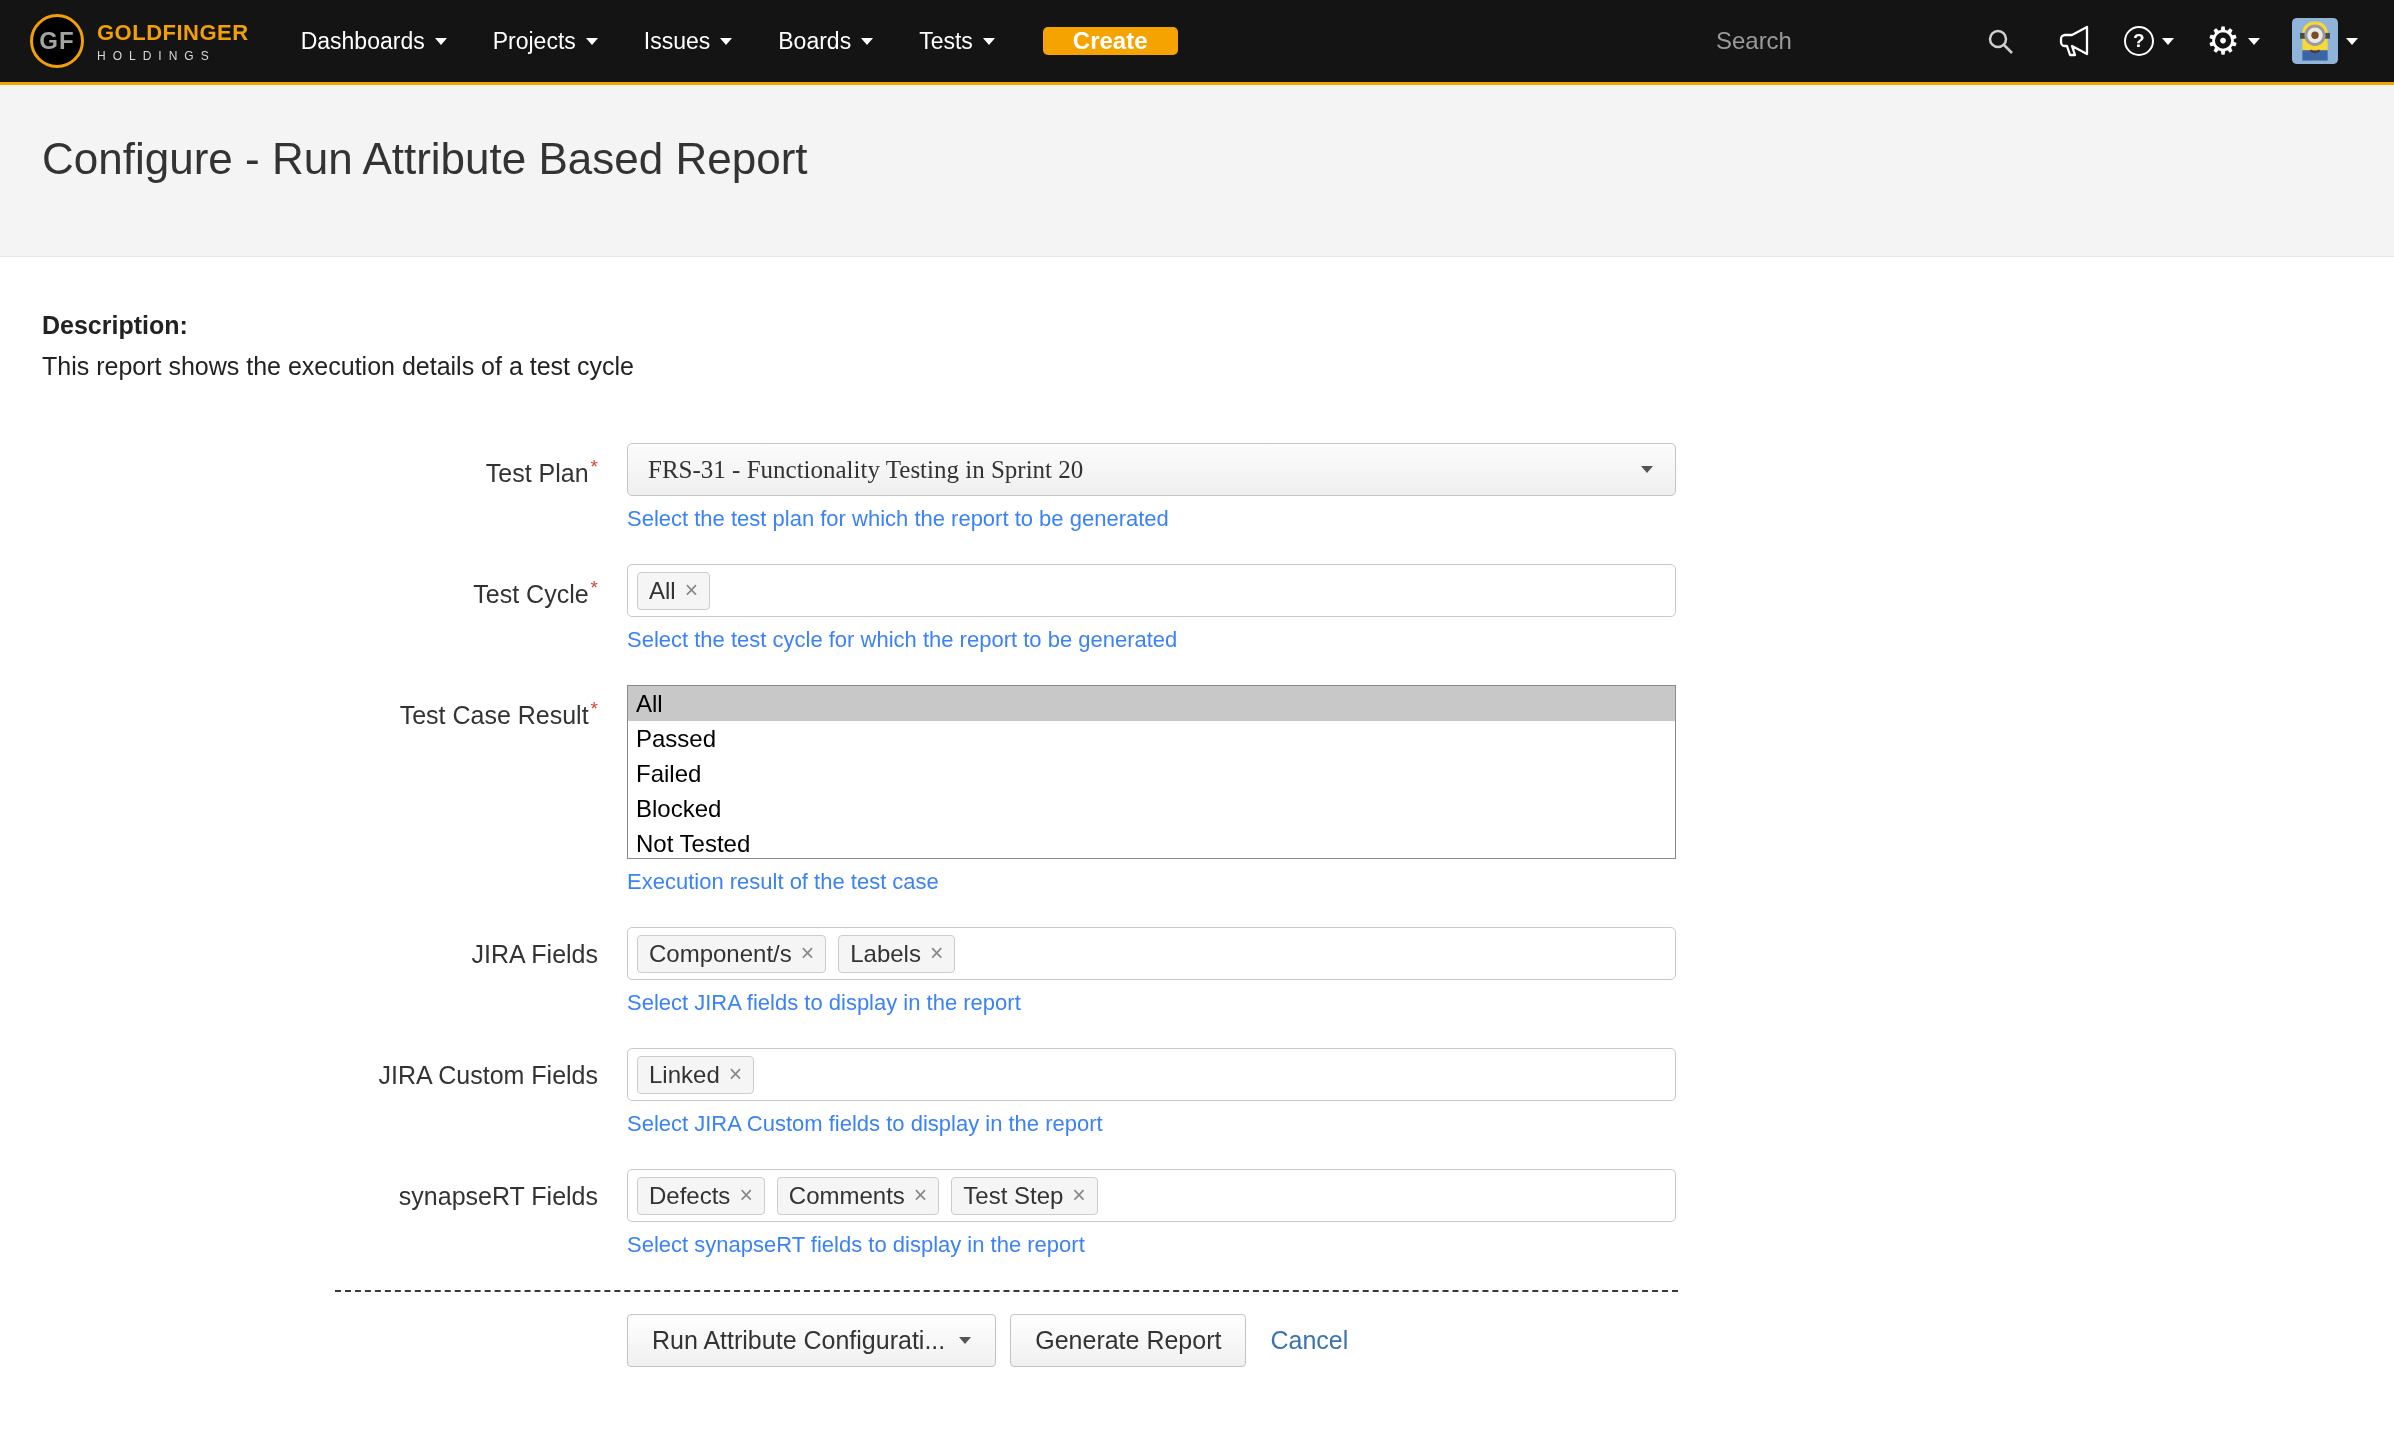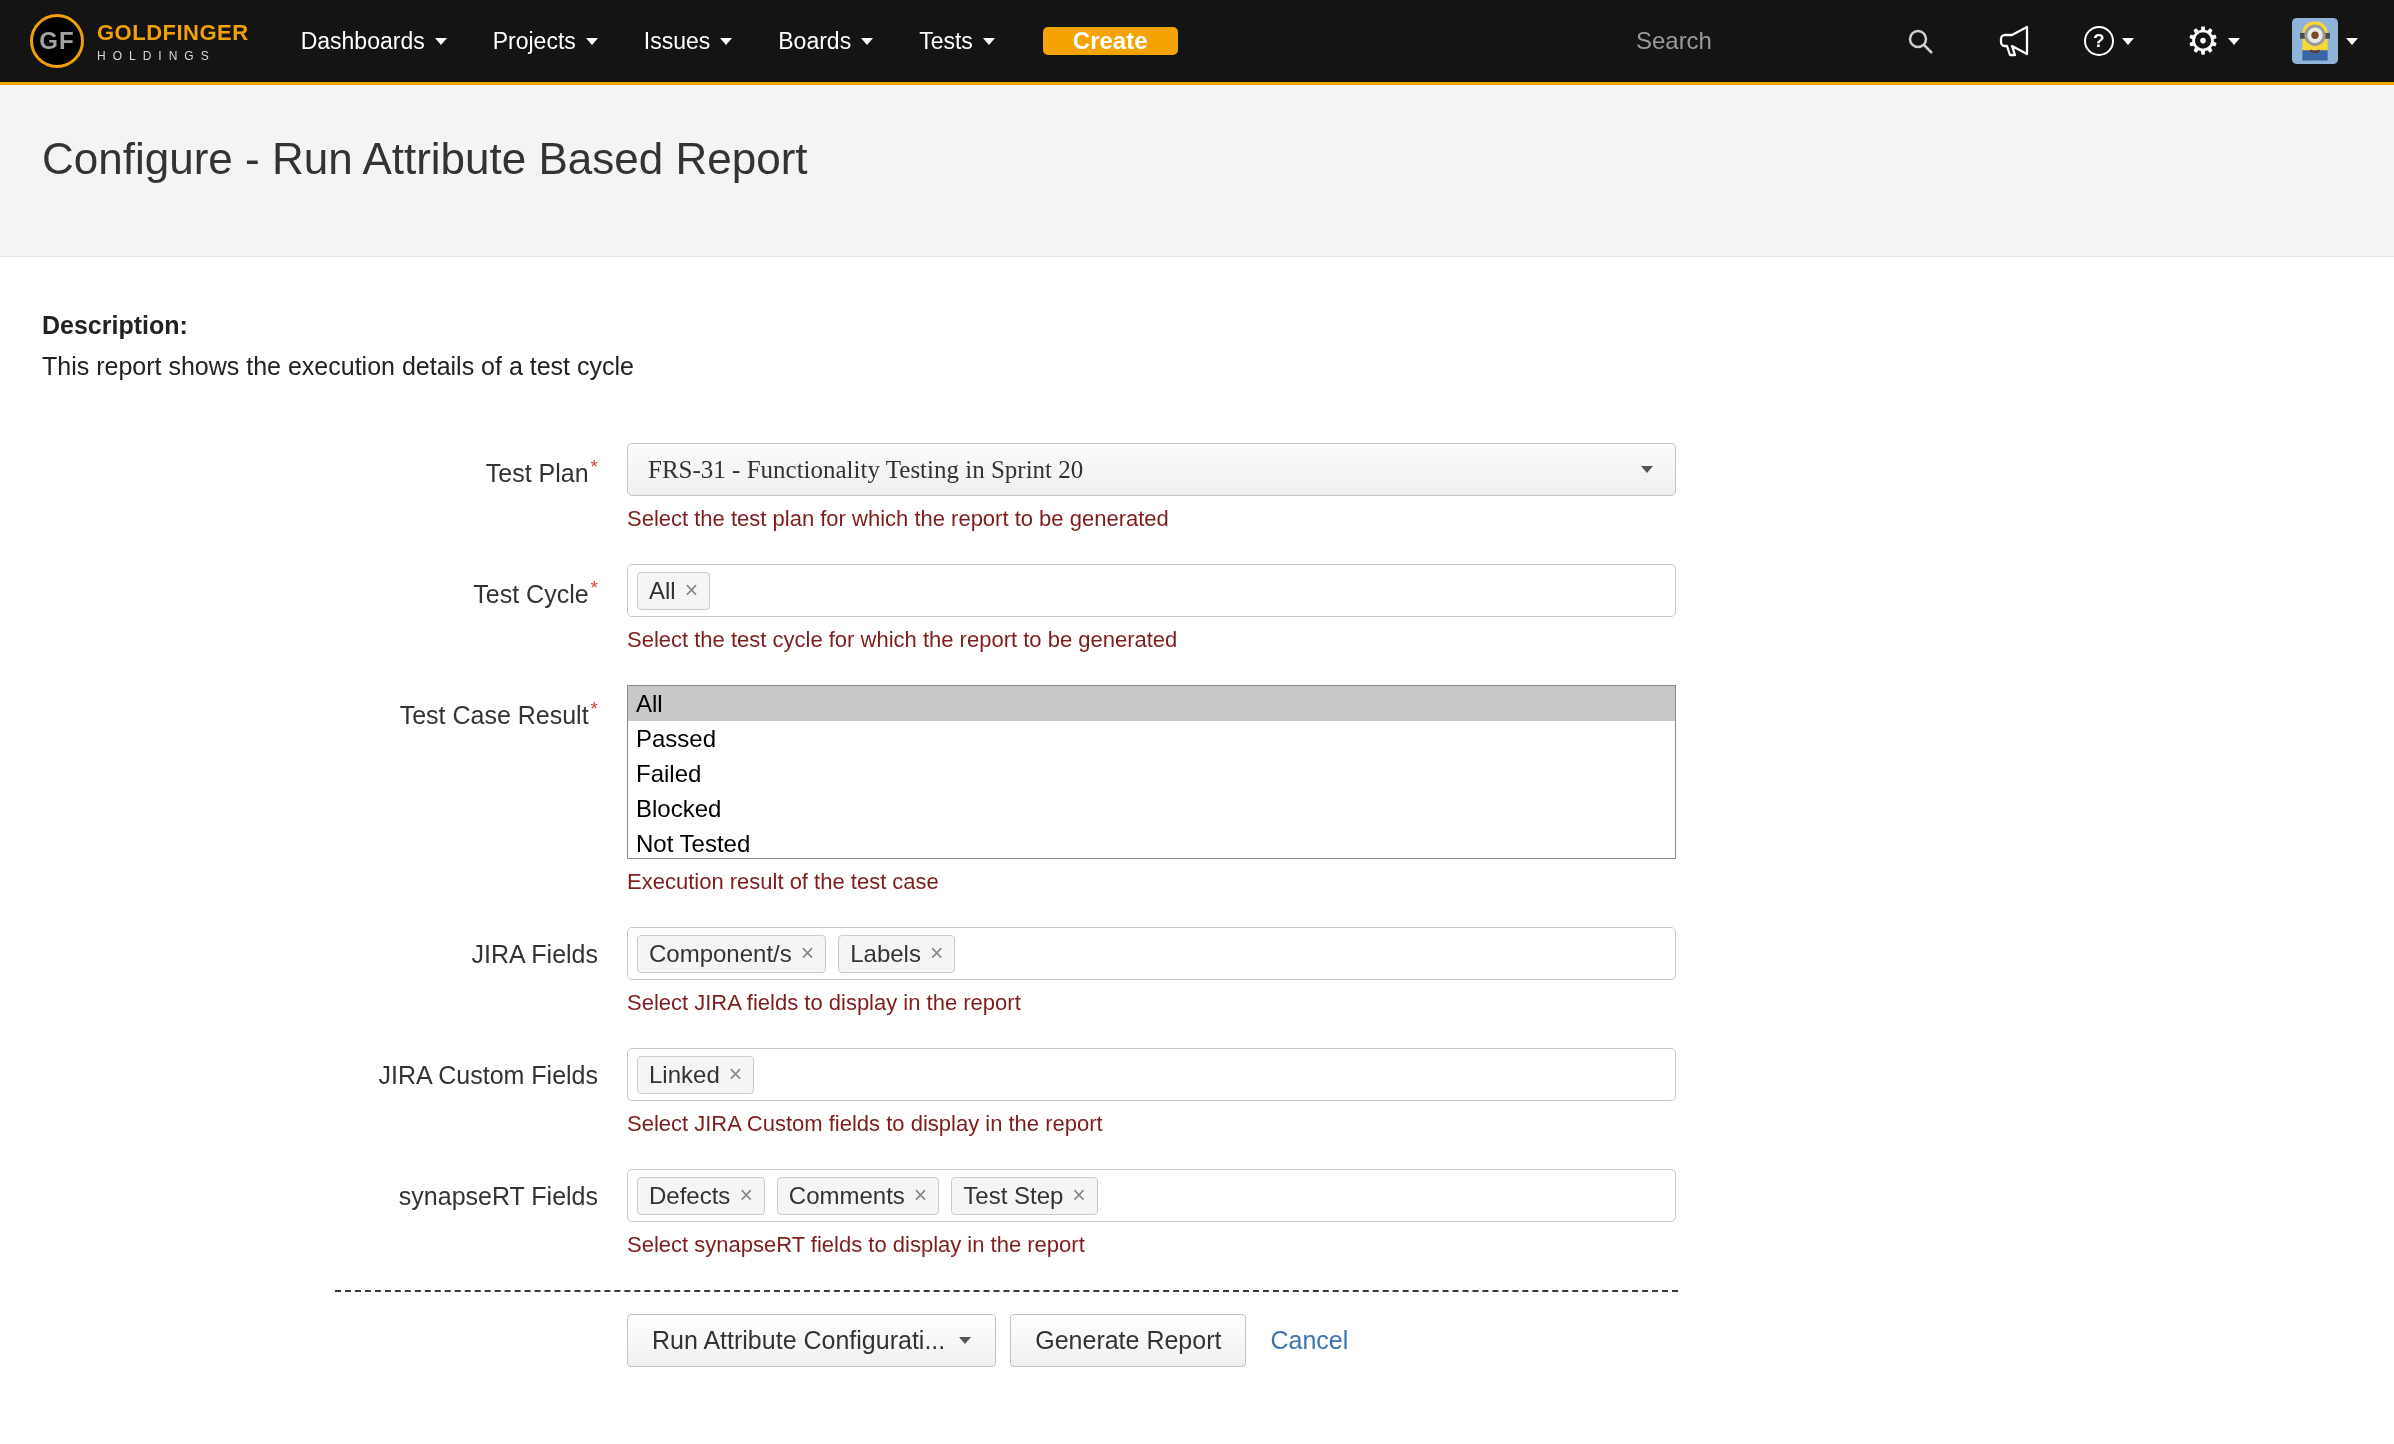--- a/index.html
+++ b/index.html
@@ -59,21 +59,21 @@
     color: #ffffff;
     border: none;
     font-family: inherit;
     font-weight: 700;
     font-size: 24px;
     padding: 0 30px;
     border-radius: 5px;
     cursor: pointer;
   }
 
-  .nav-right { margin-left: auto; display: flex; align-items: center; gap: 52px; }
+  .nav-right { margin-left: auto; display: flex; align-items: center; gap: 32px; }
   .search-wrap { display: flex; align-items: center; gap: 14px; margin-right: 12px; }
   .search-input {
     background: transparent;
     border: none;
     outline: none;
     color: #e0e0e0;
     font-family: inherit;
     font-size: 24px;
     width: 258px;
   }
@@ -164,21 +164,21 @@
   }
   .listbox-option {
     font-size: 24px;
     color: #000;
     padding: 1px 8px;
     line-height: 33px;
     cursor: pointer;
   }
   .listbox-option.selected { background: #c8c8c8; }
 
-  .help-text { font-size: 22px; color: #7f1d1d; margin-top: 10px; }
+  .help-text { font-size: 22px; color: #3b82f6; margin-top: 10px; }
 
   .dashed-sep {
     border: none;
     border-top: 2px dashed #3a3a3a;
     margin: 26px 0 0 293px;
     width: 1343px;
   }
 
   .actions { display: flex; align-items: center; margin: 22px 0 0 585px; gap: 14px; }
   .aui-btn {

